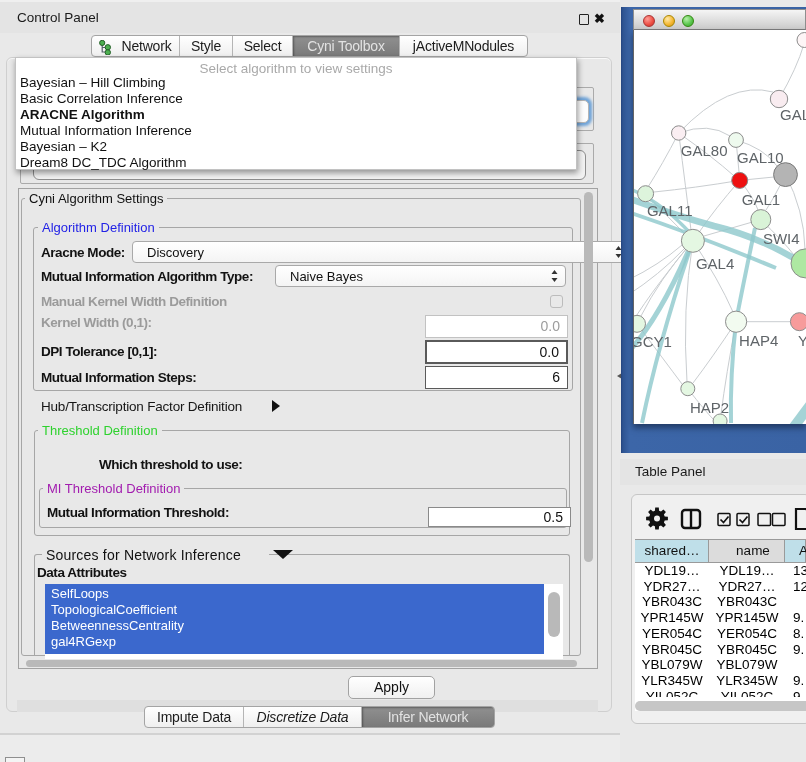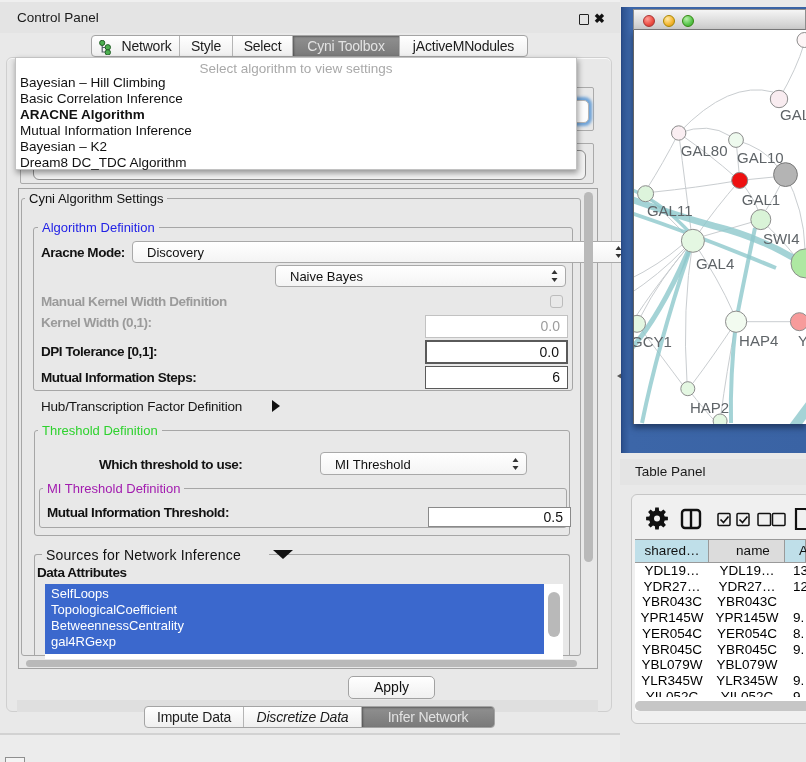--- a/index.html
+++ b/index.html
@@ -55,20 +55,21 @@
   <div class="lbl" style="left:41px;top:245px;">Aracne Mode:</div>
   <div class="combo" style="left:132px;top:241px;width:498px;height:22px;">
     <span class="ctext">Discovery</span>
       <span class="arr">
         <svg width="7" height="12" viewBox="0 0 7 12">
           <path d="M3.5 0 L6.5 4 L0.5 4 Z" fill="#333"></path>
           <path d="M3.5 12 L6.5 8 L0.5 8 Z" fill="#333"></path>
         </svg>
       </span>
   </div>
+  <div class="lbl" style="left:41px;top:269px;">Mutual Information Algorithm Type:</div>
   <div class="combo" style="left:275px;top:265px;width:291px;height:22px;padding-left:36px;">
     <span class="ctext">Naive Bayes</span>
       <span class="arr">
         <svg width="7" height="12" viewBox="0 0 7 12">
           <path d="M3.5 0 L6.5 4 L0.5 4 Z" fill="#333"></path>
           <path d="M3.5 12 L6.5 8 L0.5 8 Z" fill="#333"></path>
         </svg>
       </span>
   </div>
   <div class="lbl dis" style="left:41px;top:294px;">Manual Kernel Width Definition</div>
@@ -79,29 +80,20 @@
   <div class="tfield" style="left:425px;top:340px;width:143px;height:24px;border:2px solid #5a5a5a;line-height:20px;">0.0</div>
   <div class="lbl" style="left:41px;top:370px;">Mutual Information Steps:</div>
   <div class="tfield" style="left:425px;top:366px;width:143px;height:23px;border:1px solid #5a5a5a;line-height:21px;">6</div>
 
   <div class="abs" style="left:41px;top:399px;font-size:13.5px;color:#161616;letter-spacing:-0.2px;">Hub/Transcription Factor Definition</div>
   <div class="abs" style="left:272px;top:400px;width:0;height:0;border-left:8px solid #111;border-top:6px solid transparent;border-bottom:6px solid transparent;"></div>
 
   <div class="tborder" style="left:34px;top:430px;width:536px;height:106px;"></div>
   <div class="ttitle" style="left:38px;top:424px;color:#2ed22e;">Threshold Definition</div>
   <div class="lbl" style="left:99px;top:457px;">Which threshold to use:</div>
-  <div class="combo" style="left:320px;top:452px;width:207px;height:23px;">
-    <span class="ctext">MI Threshold</span>
-      <span class="arr">
-        <svg width="7" height="12" viewBox="0 0 7 12">
-          <path d="M3.5 0 L6.5 4 L0.5 4 Z" fill="#333"></path>
-          <path d="M3.5 12 L6.5 8 L0.5 8 Z" fill="#333"></path>
-        </svg>
-      </span>
-  </div>
   <div class="tborder" style="left:39px;top:488px;width:528px;height:40px;"></div>
   <div class="ttitle" style="left:43px;top:482px;color:#a21caf;">MI Threshold Definition</div>
   <div class="lbl" style="left:47px;top:505px;">Mutual Information Threshold:</div>
   <div class="tfield" style="left:419px;top:507px;width:143px;height:20px;border:1px solid #8a8a8a;line-height:18px;margin-left:9px;">0.5</div>
 
   <div class="tborder" style="left:34px;top:554px;width:536px;height:102px;border-bottom:none;border-bottom-left-radius:0;border-bottom-right-radius:0;"></div>
   <div class="ttitle" style="left:42px;top:548px;font-size:14px;letter-spacing:0.2px;">Sources for Network Inference&nbsp;&nbsp;&nbsp;&nbsp;&nbsp;&nbsp;</div>
   <div class="abs" style="left:273px;top:550px;width:0;height:0;border-top:9.5px solid #111;border-left:10.5px solid transparent;border-right:10.5px solid transparent;"></div>
   <div class="lbl" style="left:37px;top:565px;">Data Attributes</div>
   <div class="abs" style="left:45px;top:584px;width:518px;height:75px;background:#fff;"></div>

